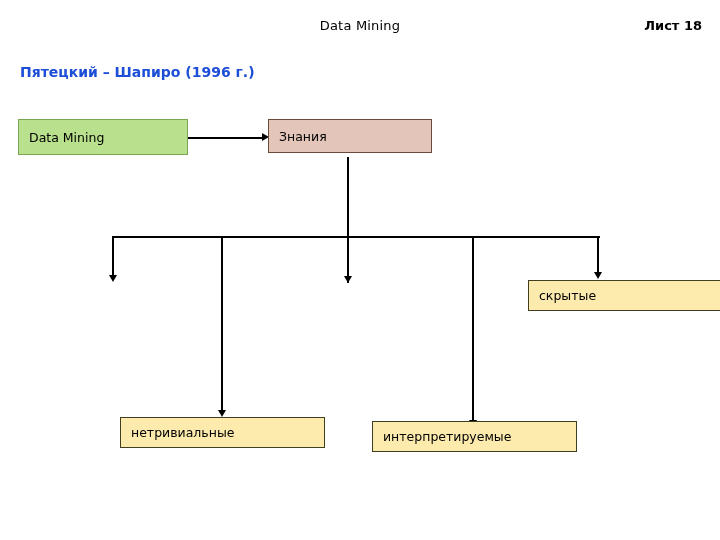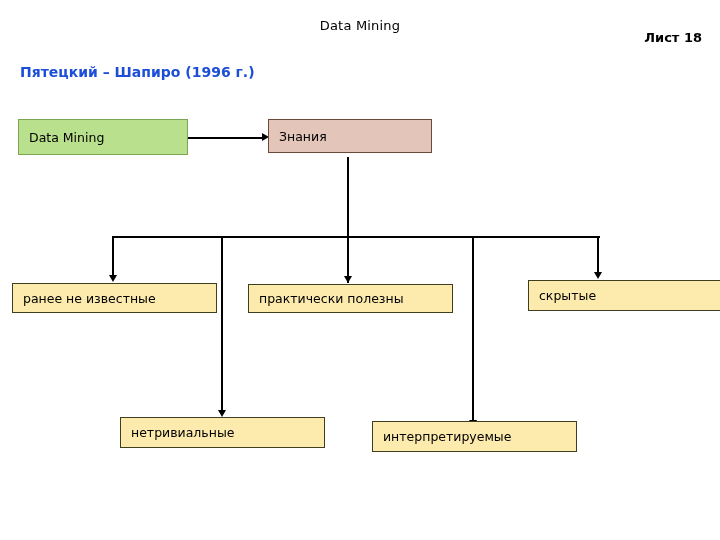--- a/index.html
+++ b/index.html
@@ -28,21 +28,21 @@
     top: 18px;
     width: 720px;
     text-align: center;
     font-size: 13px;
     color: #000000;
     letter-spacing: 0.2px;
   }
   .hdr-page {
     position: absolute;
     right: 18px;
-    top: 30px;
+    top: 18px;
     font-size: 13px;
     font-weight: bold;
     color: #000000;
   }
   .subtitle {
     position: absolute;
     left: 20px;
     top: 64px;
     font-size: 14px;
     font-weight: bold;
@@ -131,23 +131,21 @@
   <div class="ln v" style="left:472px; top:236px; height:186px;"></div>
   <div class="arrow-down" style="left:469px; top:420px;"></div>
 
   <div class="ln v" style="left:597px; top:236px; height:38px;"></div>
   <div class="arrow-down" style="left:594px; top:272px;"></div>
 
   <div class="node green" style="left:18px; top:119px; width:170px; height:36px;">Data Mining</div>
 
   <div class="node tan" style="left:268px; top:119px; width:164px; height:34px;">Знания</div>
 
-  <div class="node yellow" style="left:12px; top:283px; width:205px; height:30px;">ранее не известные</div>
 
-  <div class="node yellow" style="left:248px; top:284px; width:205px; height:29px;">практически полезны</div>
 
   <div class="node yellow" style="left:497px; top:280px; width:206px; height:31px;margin-left:31px;">скрытые</div>
 
   <div class="node yellow" style="left:120px; top:417px; width:205px; height:31px;">нетривиальные</div>
 
   <div class="node yellow" style="left:372px; top:421px; width:205px; height:31px;">интерпретируемые</div>
 
 </div>
 
 </body></html>

